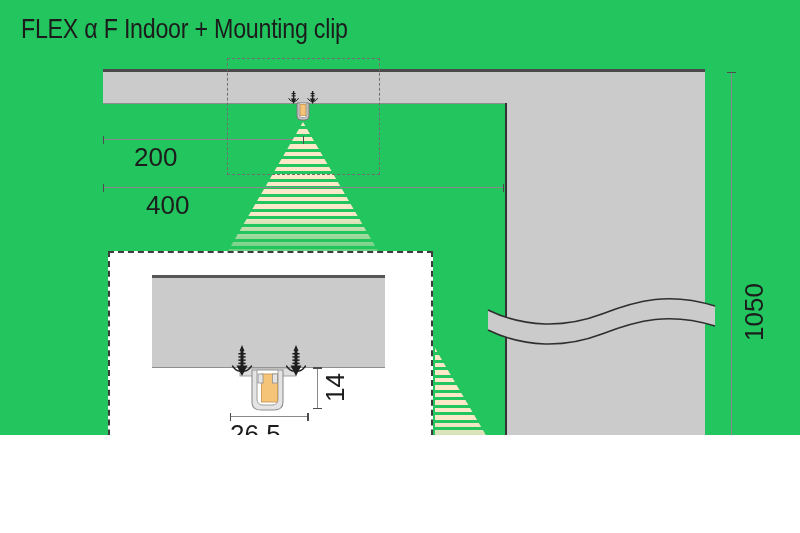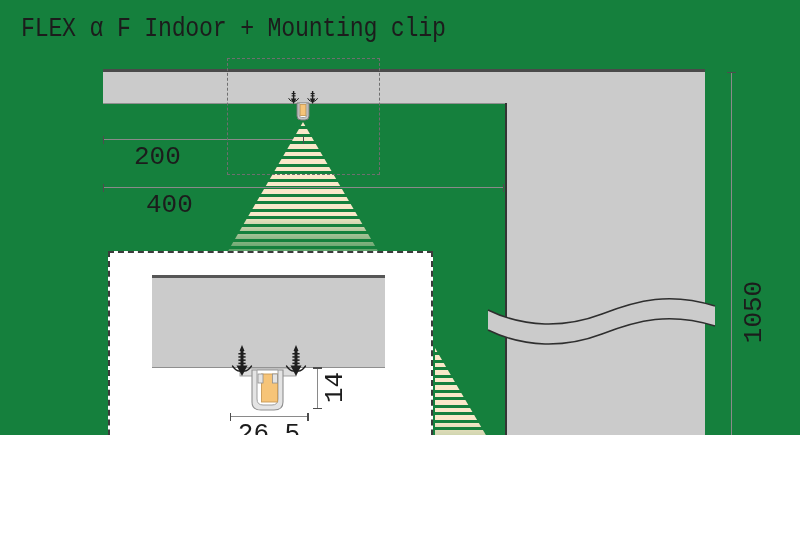--- a/index.html
+++ b/index.html
@@ -1,18 +1,18 @@
 <!DOCTYPE html>
 <html style="--c-surface: #cbcbcb; --c-edge-dark: #4a4a4a; --c-wall-edge: #343434; --c-beam: #fae8c9; --c-led: #f6c478; --c-dim-line: #8a8a8a; --c-tick: #4d4d4d; --c-text: #1c1c1c; --c-dash-detail: #3c3c3c; --c-dash-zoom: #6f6f6f; --c-clip-metal: #e4e4e4; --c-clip-outline: #8f8f8f; --c-screw: #1e1e1e;"><head>
 <meta charset="utf-8">
 <style>
   html,body{margin:0;padding:0;background:#fff;}
   .canvas{
-    position:relative;width:800px;height:435px;background:#15803d;overflow:hidden;
-    font-family:Liberation Mono, monospace;color:var(--c-text,#1c1c1c);
+    position:relative;width:800px;height:435px;background:#22c55e;overflow:hidden;
+    font-family:Liberation Sans, sans-serif;color:var(--c-text,#1c1c1c);
   }
   .abs{position:absolute;}
   
   .title{
     left:21px;top:13px;font-size:28px;line-height:1.15;letter-spacing:-0.3px;
     transform:scaleX(0.83);transform-origin:0 0;white-space:nowrap;color:var(--c-text);
   }
   .dim-label{font-size:26px;line-height:1;color:var(--c-text);white-space:nowrap;}
   .vlabel{display:flex;align-items:center;justify-content:center;transform:rotate(-90deg);}
   
@@ -144,21 +144,21 @@
   </svg>
 
   <div class="abs dim-line-v z4" style="left:317px;top:368px;height:41px;"></div>
   <div class="abs tick-h z4" style="left:313px;top:367px;"></div>
   <div class="abs tick-h z4" style="left:313px;top:407.5px;"></div>
   <div class="abs dim-label vlabel z4" style="left:314px;top:374px;width:40px;height:27px;">14</div>
 
   <div class="abs dim-line-h z4" style="left:230px;top:416px;width:78px;"></div>
   <div class="abs tick-v z4" style="left:229.5px;top:412.5px;"></div>
   <div class="abs tick-v z4" style="left:307px;top:412.5px;"></div>
-  <div class="abs dim-label z4" style="left:230px;top:421px;width:78px;text-align:center;">26.5</div>
+  <div class="abs dim-label z4" style="left:230px;top:421px;width:78px;">26.5</div>
 
   <svg class="abs" style="left:480px;top:283px;z-index:2;" width="243" height="62" viewBox="0 0 243 62">
     <path d="M8,27 C45,45 85,45 122,31 C158,17 190,9 235,23 L235,43 C190,29 158,37 122,51 C85,65 45,65 8,47 Z" class="f-band"></path>
     <path d="M8,27 C45,45 85,45 122,31 C158,17 190,9 235,23" class="s-band"></path>
     <path d="M8,47 C45,65 85,65 122,51 C158,37 190,29 235,43" class="s-band"></path>
   </svg>
 
   <div class="abs dim-line-v" style="left:730.5px;top:72px;height:443px;"></div>
   <div class="abs tick-h" style="left:726.5px;top:71.5px;"></div>
   <div class="abs tick-h" style="left:726.5px;top:513.5px;"></div>

